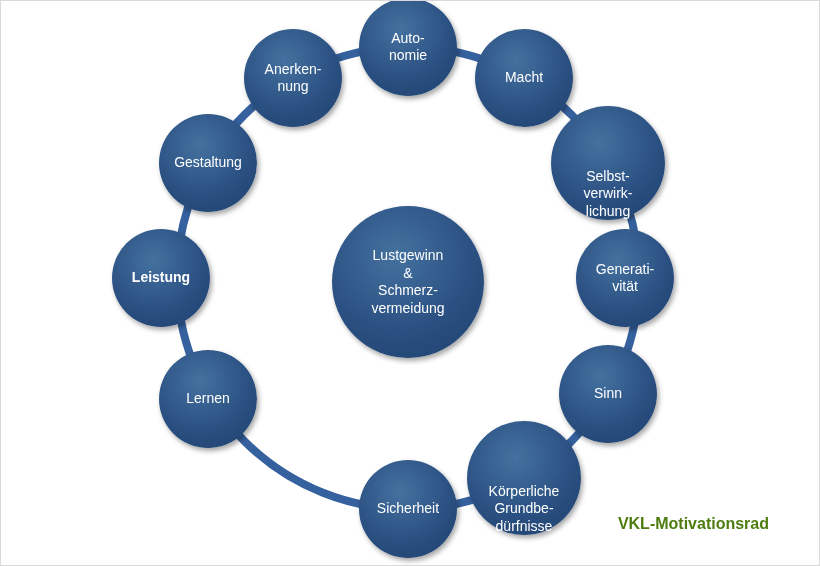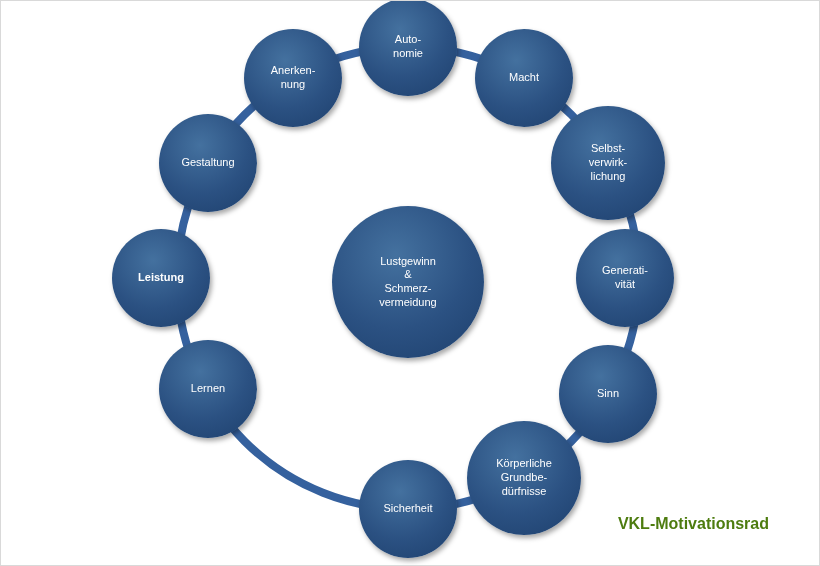--- a/index.html
+++ b/index.html
@@ -37,24 +37,25 @@
     background: radial-gradient(circle at 42% 32%, #44719f 0%, #2b5182 55%, #1d3f6c 100%);
     box-shadow: 2px 3px 5px rgba(0,0,0,0.35);
     display: flex;
     align-items: center;
     justify-content: center;
     text-align: center;
   }
   .node.big {
     width: 114px;
     height: 114px;
+    align-items: flex-end;
   }
   .node-label {
     color: #ffffff;
-    font-size: 11px;
+    font-size: 14px;
     line-height: 1.25;
     white-space: pre-line;
   }
   .center-node {
     position: absolute;
     left: 407px;
     top: 281px;
     transform: translate(-50%, -50%);
     width: 152px;
     height: 152px;
@@ -111,21 +112,21 @@
     <span class="node-label">Körperliche
 Grundbe-
 dürfnisse</span>
   </div>
 
   <div class="node" style="left:407px; top:508px;text-align:center;">
     <span class="node-label">Sicherheit</span>
   </div>
 
 
-  <div class="node" style="left:207px; top:388px;">
+  <div class="node" style="left:207px; top:398px;">
     <span class="node-label">Lernen</span>
   </div>
 
   <div class="node" style="left:160px; top:277px;font-weight:bold;">
     <span class="node-label">Leistung</span>
   </div>
 
   <div class="node" style="left:207px; top:162px;">
     <span class="node-label">Gestaltung</span>
   </div>

